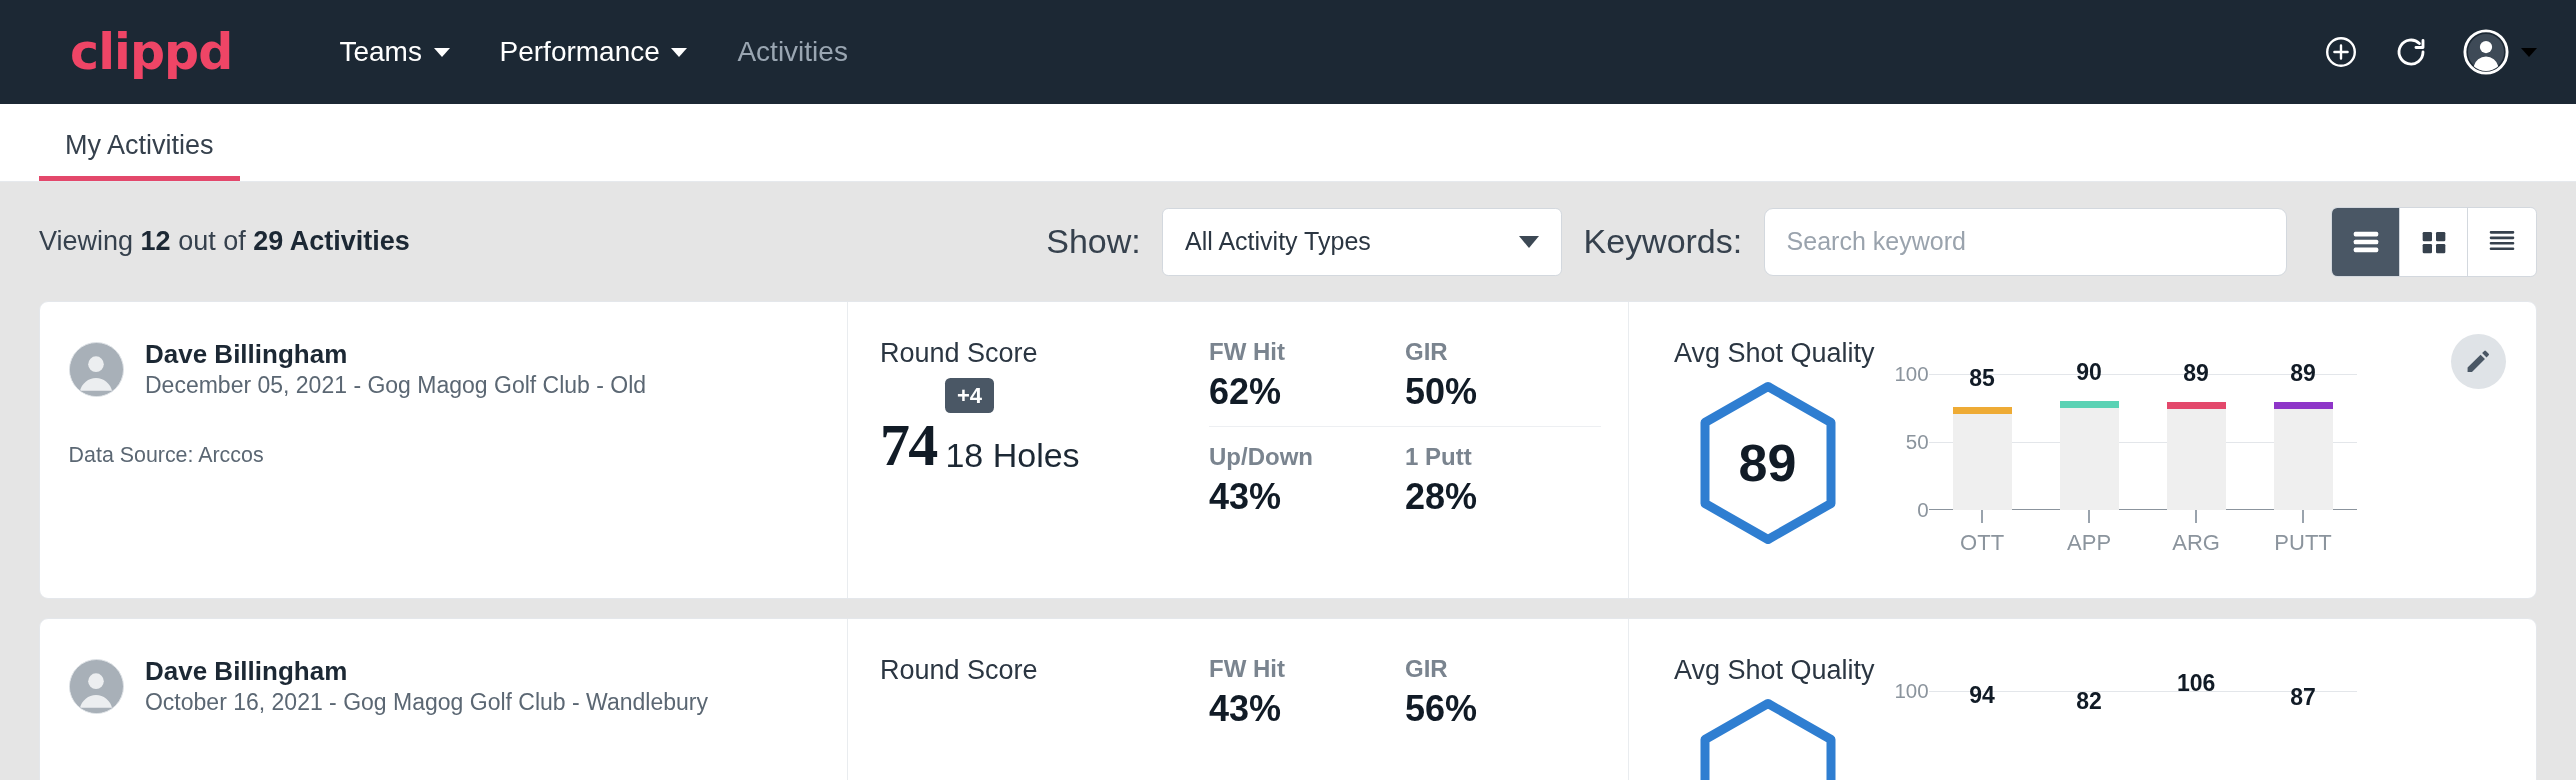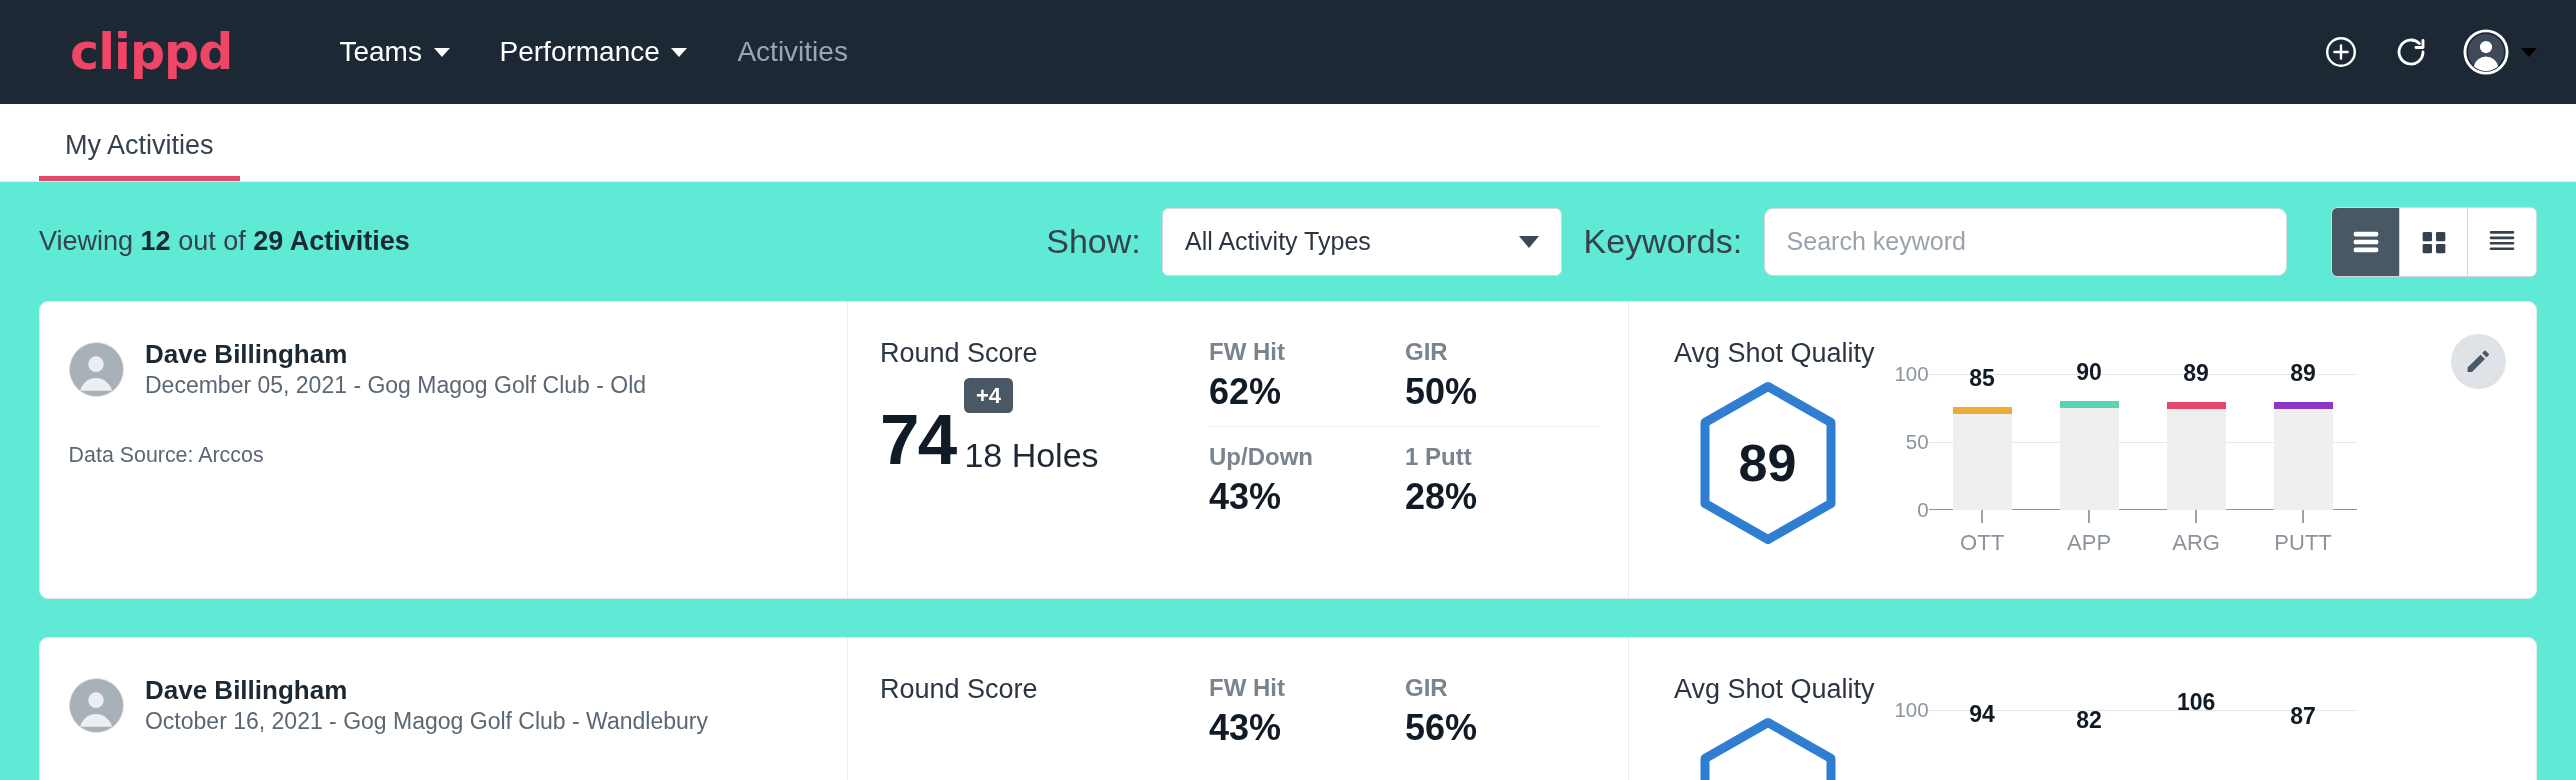--- a/index.html
+++ b/index.html
@@ -74,21 +74,21 @@
   .tab.active::after {
     content: "";
     position: absolute;
     left: 0; right: 0; bottom: 0;
     height: 5.4px;
     background: #e3486b;
   }
 
   
   .content {
-    background: #5eead4;
+    background: #e5e5e5;
     height: 598px;
     padding: 0 39px;
   }
 
   .filterrow {
     display: flex;
     align-items: center;
     height: 119px;
   }
   .viewing {
@@ -152,21 +152,21 @@
   .tgl.active { background: #4a5765; }
 
   
   .card {
     background: #ffffff;
     border: 0.9px solid #e4e7eb;
     border-radius: 9px;
     height: 298px;
     display: flex;
     position: relative;
-    margin-bottom: 38px;
+    margin-bottom: 19px;
   }
   .card-col-a {
     width: 808px;
     padding: 36px 39px 0 28.6px;
     border-right: 0.9px solid #e9ecef;
   }
   .who { display: flex; align-items: center; gap: 21.4px; }
   .who-av {
     width: 55px; height: 55px; border-radius: 50%;
     background: #a8b0b8;
@@ -179,21 +179,21 @@
   .who-sub { font-size: 23px; color: #5b6773; line-height: 1.3; }
   .card-title { font-size: 39px; font-weight: 600; color: #1c2834; margin-top: 32px; }
   .card-src { font-size: 21.4px; color: #5b6773; margin-top: 43px; }
 
   .card-col-b {
     width: 361px;
     padding: 36px 0 0 32px;
   }
   .sec-label { font-size: 27px; color: #2b3642; }
   .score-wrap { display: flex; align-items: flex-end; margin-top: 9px; }
-  .score-num { font-size: 71px; font-weight: 700; color: #111b26; line-height: 1; letter-spacing: -1.8px; }
+  .score-num { font-size: 60px; font-weight: 700; color: #111b26; line-height: 1; letter-spacing: -1.8px; font-family: Liberation Serif, serif; }
   .score-side { display: flex; flex-direction: column; align-items: flex-start; margin-left: 9px; }
   .score-badge {
     background: #4a5765; color: #ffffff;
     font-size: 22px; font-weight: 600;
     border-radius: 5.4px;
     padding: 4.5px 11.6px;
     margin-bottom: 23px;
   }
   .score-holes { font-size: 34px; color: #1c2834; }
 

